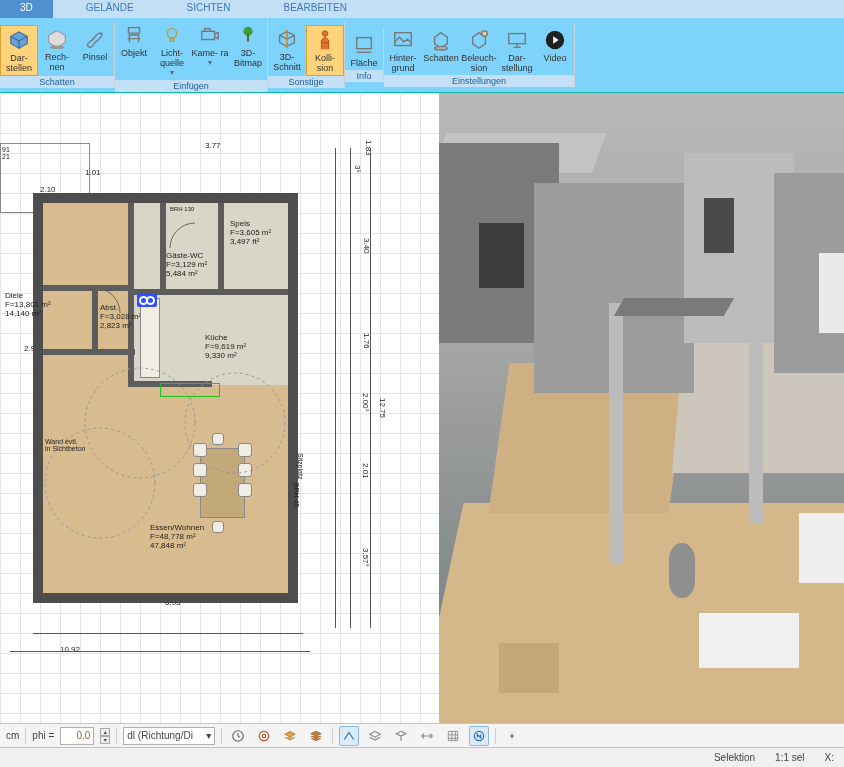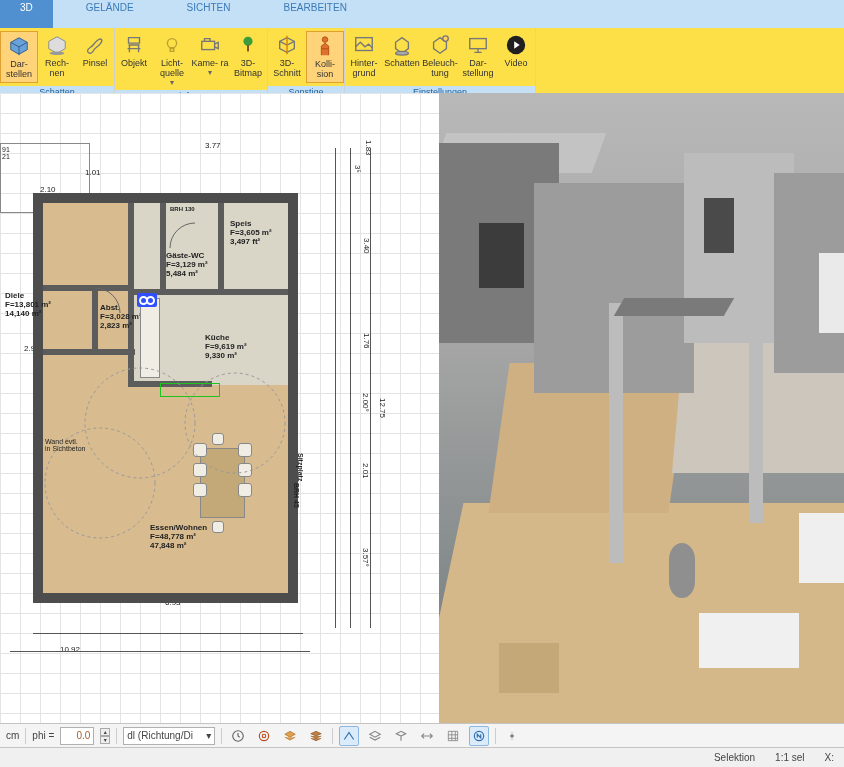--- a/index.html
+++ b/index.html
@@ -1,25 +1,25 @@
 <!DOCTYPE html>
 <html><head>
 <meta charset="utf-8">
 <style>
 * { box-sizing: border-box; margin: 0; padding: 0; font-family: "Segoe UI", Tahoma, sans-serif; }
 body { width: 844px; height: 767px; overflow: hidden; background: #fff; position: relative; }
 
 
-.tabbar { height: 28px; display: flex; background: #c4e0f6; font-size: 10px; color: #fff; }
+.tabbar { height: 18px; display: flex; background: #c4e0f6; font-size: 10px; color: #fff; }
 .tab { padding: 2px 20px; cursor: pointer; }
 .tab.active { background: #5090d0; }
 .tab.inactive { color: #3a7ab8; padding-left: 33px; }
 
 
-.ribbon { height: 75px; background: #fde047; border-bottom: 5px solid #14b8a6; display: flex; }
+.ribbon { height: 75px; background: #7dd3fc; border-bottom: 1px solid #14b8a6; display: flex; align-items: center; }
 .rgroup { display: flex; flex-direction: column; border-right: 1px solid #d0d0d0; }
 .gitems { display: flex; flex: 1; align-items: flex-start; padding-top: 3px; }
 .glabel { font-size: 9px; text-align: center; color: #2060a0; background: #c4e0f6; padding: 1px 0; }
 .rbtn { display: flex; flex-direction: column; align-items: center; width: 38px; padding: 2px 0; font-size: 9px; color: #333; cursor: pointer; line-height: 1.1; text-align: center; }
 .rbtn.sel { background: #ffd37a; border: 1px solid #e0a030; }
 .ricon { width: 24px; height: 24px; display: flex; align-items: center; justify-content: center; margin-bottom: 2px; color: #555; }
 .ricon svg { width: 22px; height: 22px; }
 .drop { font-size: 8px; color: #666; }
 
 
@@ -30,21 +30,21 @@
 
 
 .gridbg { position: absolute; inset: 0; background-image:
   linear-gradient(#e4e4e4 1px, transparent 1px),
   linear-gradient(90deg, #e4e4e4 1px, transparent 1px);
   background-size: 20px 20px; }
 .wallthick { position: absolute; background: #4d4d4d; }
 .wallthin  { position: absolute; background: #5c5c5c; }
 .floor { position: absolute; background: #d8bc90; }
 .floor.tile { background: #d9d5c7; }
-.rlabel { position: absolute; font-size: 8px; color: #222; line-height: 1.15; font-weight: bold; }
+.rlabel { position: absolute; font-size: 8px; color: #222; line-height: 1.15; }
 .dim { position: absolute; font-size: 8px; color: #222; }
 .dimline { position: absolute; background: #555; }
 .note { position: absolute; font-size: 7px; color: #222; }
 .furn { position: absolute; border: 1px solid #888; background: #f0ede4; }
 .cooktop { position: absolute; width: 20px; height: 14px; background: #3050ff; border-radius: 2px; }
 .cooktop::before, .cooktop::after { content:""; position:absolute; width:5px; height:5px; border:2px solid #fff; border-radius:50%; }
 .cooktop::before { left:2px; top:3px; } .cooktop::after { right:2px; top:3px; }
 .highlight { position:absolute; border:1.5px solid #1ec31e; }
 
 
@@ -182,26 +182,40 @@
               <path d="M8 22V12l4-3 4 3v10M8 15h8"></path>
             </svg>
           </span>
         <span>Kolli-
 sion</span>
       </div>
     </div>
     <div class="glabel">Sonstige</div>
   </div>
 
-
   <div class="rgroup">
     <div class="gitems">
       <div class="rbtn">
         <span class="ricon">
             <svg viewBox="0 0 24 24" fill="none" stroke="#777" stroke-width="1.5">
+              <rect x="4" y="4" width="16" height="12"></rect>
+              <path d="M4 20h16"></path>
+            </svg>
+          </span>
+        <span>Fläche</span>
+      </div>
+    </div>
+    <div class="glabel">Info</div>
+  </div>
+
+  <div class="rgroup">
+    <div class="gitems">
+      <div class="rbtn">
+        <span class="ricon">
+            <svg viewBox="0 0 24 24" fill="none" stroke="#777" stroke-width="1.5">
               <rect x="3" y="4" width="18" height="14"></rect>
               <path d="M3 14l5-5 5 5 4-3 4 4"></path>
             </svg>
           </span>
         <span>Hinter-
 grund</span>
       </div>
       <div class="rbtn">
         <span class="ricon">
             <svg viewBox="0 0 24 24" fill="none" stroke="#777" stroke-width="1.5">
@@ -212,21 +226,21 @@
         <span>Schatten</span>
       </div>
       <div class="rbtn">
         <span class="ricon">
             <svg viewBox="0 0 24 24" fill="none" stroke="#777" stroke-width="1.5">
               <path d="M5 9l7-5 7 5v7l-7 5-7-5z"></path>
               <circle cx="18" cy="5" r="3" fill="#ffd060"></circle>
             </svg>
           </span>
         <span>Beleuch-
-tung</span>
+sion</span>
       </div>
       <div class="rbtn">
         <span class="ricon">
             <svg viewBox="0 0 24 24" fill="none" stroke="#777" stroke-width="1.5">
               <rect x="3" y="5" width="18" height="11"></rect>
               <path d="M8 20h8M12 16v4"></path>
             </svg>
           </span>
         <span>Dar-
 stellung</span>

